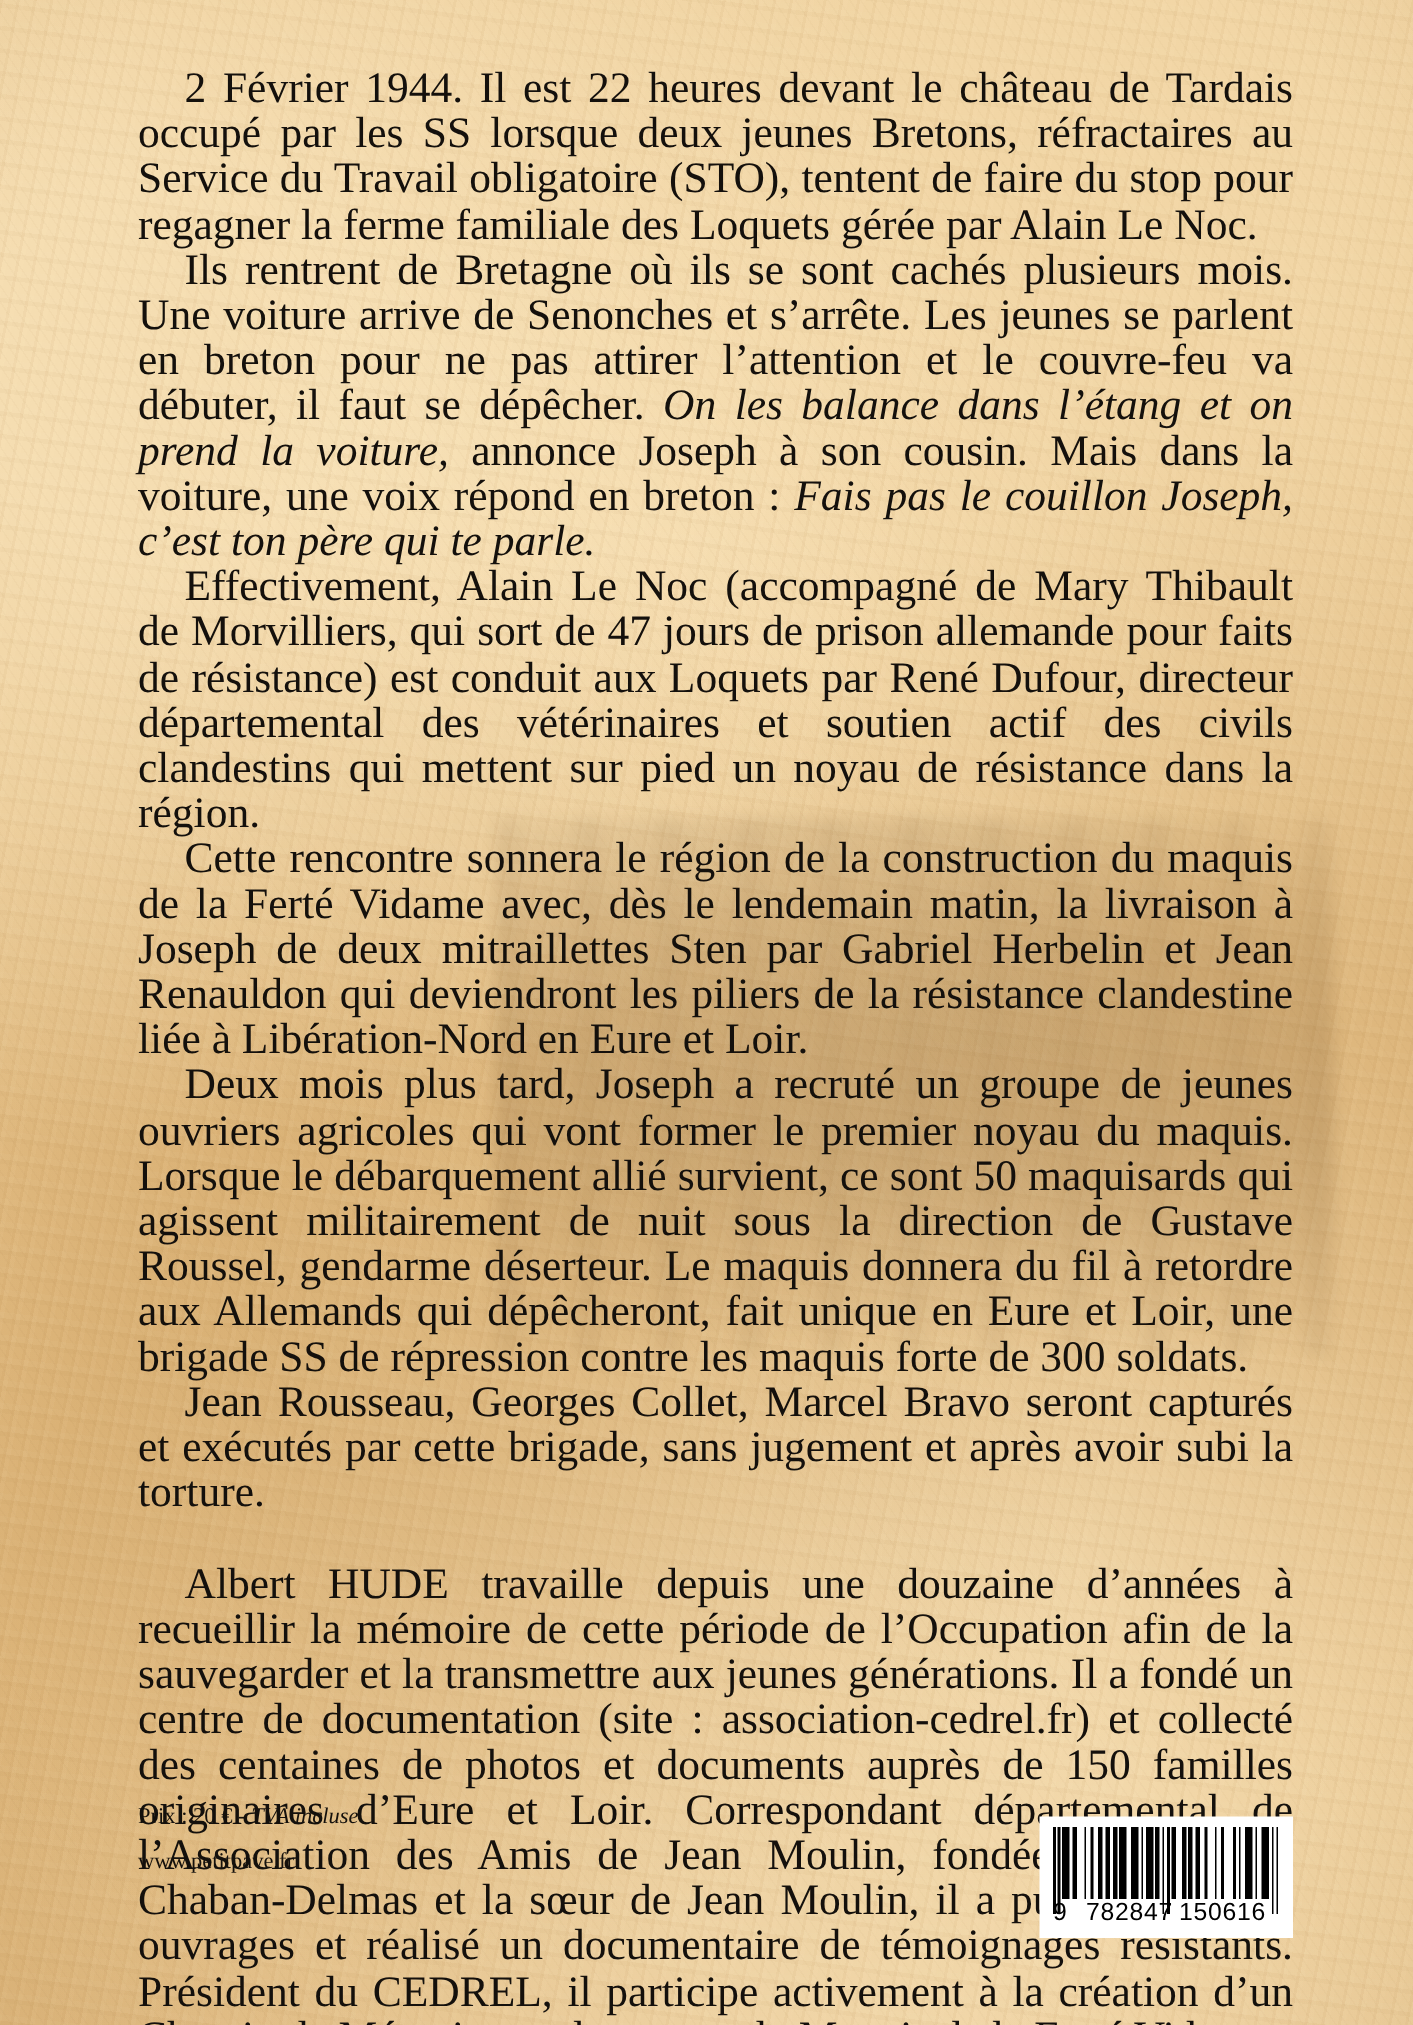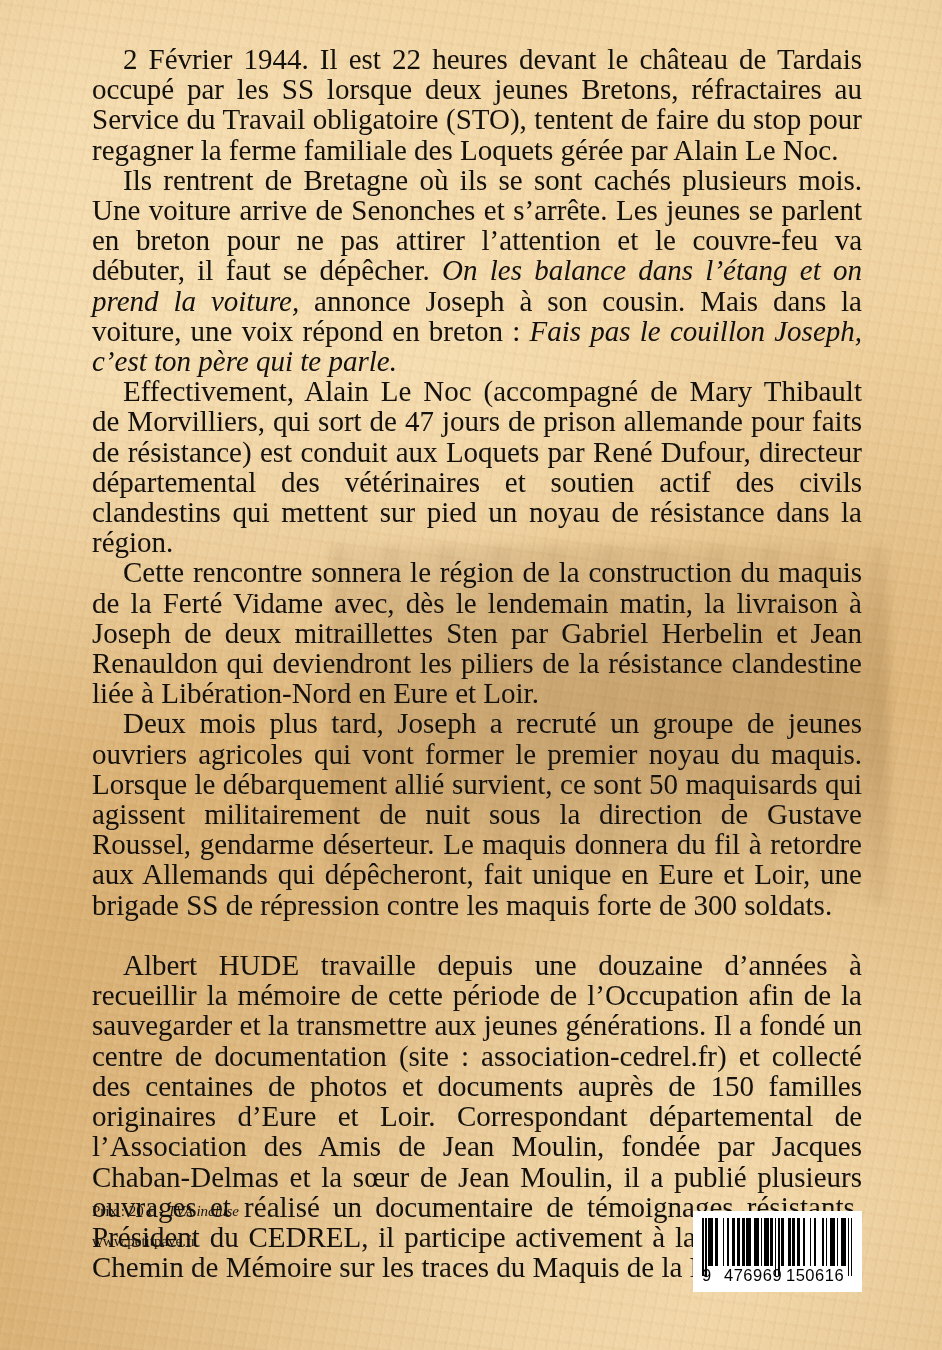--- a/index.html
+++ b/index.html
@@ -185,20 +185,21 @@
   <div class="tex-shape"></div>
   <div class="tex tex-vig"></div>
 
   <div class="body-text">
     <div id="blurb-slot">
         <p><span>2 Février 1944. Il est 22 heures devant le château de Tardais occupé par les SS lorsque deux jeunes Bretons, réfractaires au Service du Travail obligatoire (STO), tentent de faire du stop pour regagner la ferme familiale des Loquets gérée par Alain Le Noc.</span></p>
         <p><span>Ils rentrent de Bretagne où ils se sont cachés plusieurs mois. Une voiture arrive de Senonches et s’arrête. Les jeunes se parlent en breton pour ne pas attirer l’attention et le couvre-feu va débuter, il faut se dépêcher. </span><em>On les balance dans l’étang et on prend la voiture,</em><span> annonce Joseph à son cousin. Mais dans la voiture, une voix répond en breton : </span><em>Fais pas le couillon Joseph, c’est ton père qui te parle.</em></p>
         <p><span>Effectivement, Alain Le Noc (accompagné de Mary Thibault de Morvilliers, qui sort de 47 jours de prison allemande pour faits de résistance) est conduit aux Loquets par René Dufour, directeur départemental des vétérinaires et soutien actif des civils clandestins qui mettent sur pied un noyau de résistance dans la région.</span></p>
         <p><span>Cette rencontre sonnera le région de la construction du maquis de la Ferté Vidame avec, dès le lendemain matin, la livraison à Joseph de deux mitraillettes Sten par Gabriel Herbelin et Jean Renauldon qui deviendront les piliers de la résistance clandestine liée à Libération-Nord en Eure et Loir.</span></p>
         <p><span>Deux mois plus tard, Joseph a recruté un groupe de jeunes ouvriers agricoles qui vont former le premier noyau du maquis. Lorsque le débarquement allié survient, ce sont 50 maquisards qui agissent militairement de nuit sous la direction de Gustave Roussel, gendarme déserteur. Le maquis donnera du fil à retordre aux Allemands qui dépêcheront, fait unique en Eure et Loir, une brigade SS de répression contre les maquis forte de 300 soldats.</span></p>
+        <p><span>Jean Rousseau, Georges Collet, Marcel Bravo seront capturés et exécutés par cette brigade, sans jugement et après avoir subi la torture.</span></p>
       </div>
     <div class="spacer-line"></div>
     <div id="bio-slot">
         <p><span>Albert HUDE travaille depuis une douzaine d’années à recueillir la mémoire de cette période de l’Occupation afin de la sauvegarder et la transmettre aux jeunes générations. Il a fondé un centre de documentation (site : association-cedrel.fr) et collecté des centaines de photos et documents auprès de 150 familles originaires d’Eure et Loir. Correspondant départemental de l’Association des Amis de Jean Moulin, fondée par Jacques Chaban-Delmas et la sœur de Jean Moulin, il a publié plusieurs ouvrages et réalisé un documentaire de témoignages résistants. Président du CEDREL, il participe activement à la création d’un Chemin de Mémoire sur les traces du Maquis de la Ferté Vidame.</span></p>
       </div>
   </div>
 
   <div class="footer-info">
     <div><span>Prix : 20 € - </span><em>TVA incluse</em></div>
     <div>www.petitpave.fr</div>
@@ -262,19 +263,19 @@
           <span style="width: 1.58947px;"></span>
           <span class="sp" style="width: 3.17895px;"></span>
           <span style="width: 4.76842px;"></span>
           <span class="sp" style="width: 1.58947px;"></span>
           <span class="guard" style="width: 1.58947px;"></span>
           <span class="sp" style="width: 1.58947px;"></span>
           <span class="guard" style="width: 1.58947px;"></span>
         </div>
       <div class="bc-digits">
         <span class="d-lead">9</span>
-        <span class="d-left">476969</span>
+        <span class="d-left">782847</span>
         <span class="d-right">150616</span>
       </div>
     </div>
   </div>
 
 </div>
 
 </body></html>

